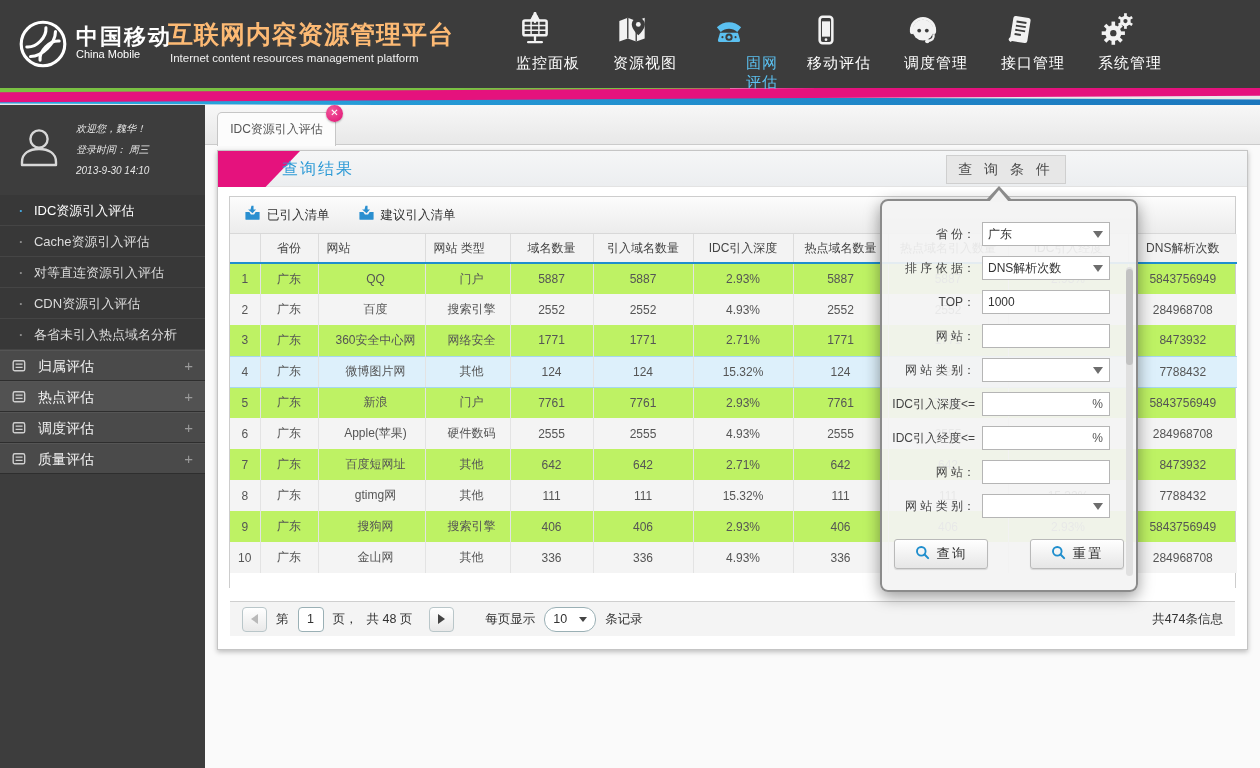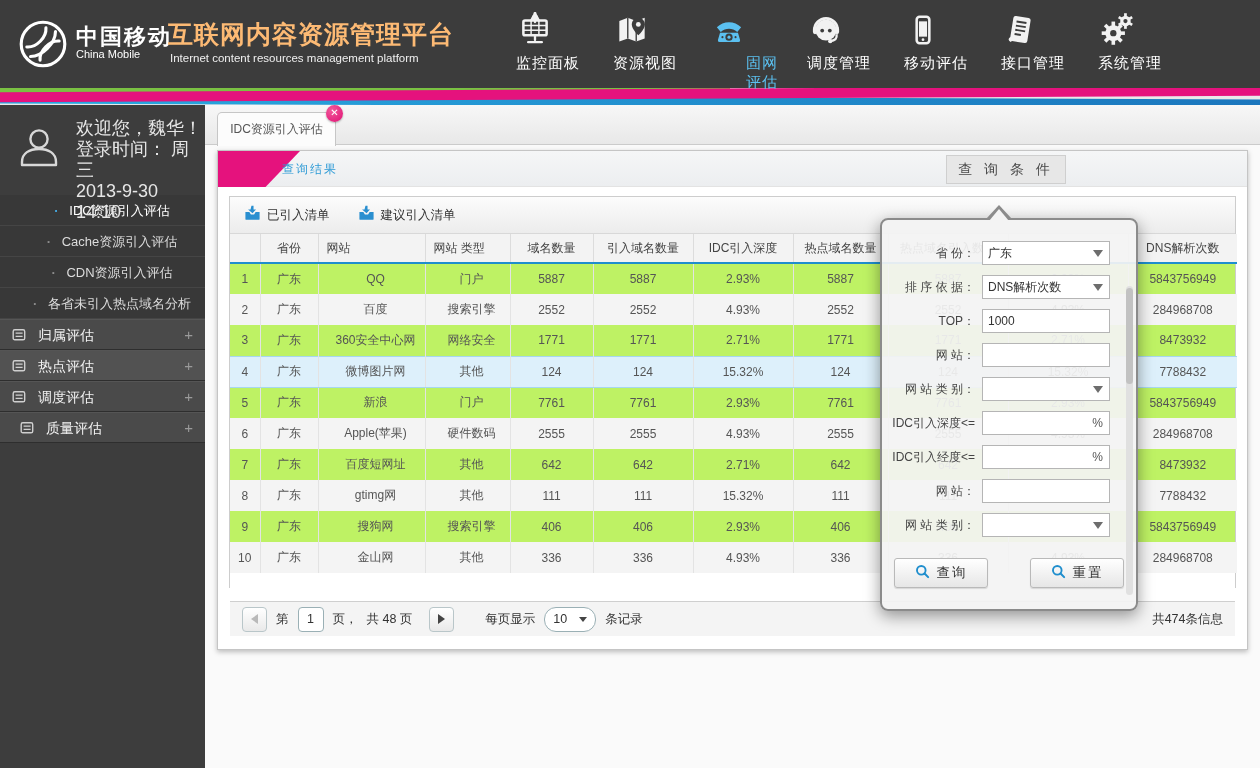--- a/index.html
+++ b/index.html
@@ -24,51 +24,51 @@
   .stripe { position:absolute; left:0; top:88px; width:1260px; height:17px; overflow:hidden; background:#e9e9e9; z-index:4;}
   .stripe .band { position:absolute; }
   .band-green { left:-30px; top:-3px; width:760px; height:8px; background:#7ac143; transform:rotate(-0.5deg); }
   .band-pink  { left:-20px; top:1px;  width:1300px; height:10px; background:#e5127d; transform:rotate(-0.30deg); z-index:2;}
   .band-blue  { left:-10px; top:9px;  width:1300px; height:9px; background:linear-gradient(90deg,#29abe2,#1b75bc); transform:rotate(0.22deg); }
 
   
   .sidebar { position:absolute; left:0; top:105px; width:205px; bottom:0; background:#3d3d3d; z-index:3;}
   .userbox { position:relative; height:90px; }
   .avatar { position:absolute; left:13px; top:14px; }
-  .usertext { position:absolute; left:76px; top:13px; font-size:18px; color:#e6e6e6; line-height:21px; }
+  .usertext { position:absolute; left:76px; top:13px; font-size:10px; color:#e6e6e6; line-height:21px;font-style:italic; }
   .menu-section { height:31px; line-height:30px; background:#4a4a4a; border-top:1px solid #555;
     border-bottom:1px solid #2e2e2e; color:#f2f2f2; font-size:14px; padding-left:12px; position:relative; cursor:pointer;}
   .menu-section .sicon { display:inline-block; vertical-align:-2px; margin-right:8px;}
   .menu-section .toggle { position:absolute; right:12px; top:0; color:#9a9a9a; font-size:15px;}
   .menu-section.hl { background:#525252; }
-  .menu-section.indent { padding-left:20px; }
+  .menu-section.indent { padding-left:12px; }
   .menu-sub { background:#383838; }
   .menu-item { height:31px; line-height:31px; border-bottom:1px solid #454545; color:#dcdcdc;
-    font-size:13px; padding-left:19px; cursor:pointer;text-align:center; }
+    font-size:13px; padding-left:19px; cursor:pointer; }
   .menu-item .bullet { color:#8c8c8c; margin-right:7px; font-weight:bold;}
   .menu-item.active { color:#fff; }
   .menu-item.active .bullet { color:#45a7de; }
 
   
   .main { position:absolute; left:205px; top:105px; right:0; bottom:0; background:#fafafa; }
   .tabstrip { position:relative; height:40px; background:linear-gradient(#f7f7f7,#e8e8e8); border-bottom:1px solid #cbcbcb; }
   .tab { position:absolute; left:12px; top:7px; width:119px; height:34px; background:#fcfcfc;
     border:1px solid #c6c6c6; border-bottom:none; border-radius:5px 5px 0 0; text-align:center;
     line-height:32px; font-size:12px; color:#555; cursor:pointer; }
   .tab-close { position:absolute; right:-8px; top:-8px; width:17px; height:17px; border-radius:50%;
     background:radial-gradient(circle at 35% 30%, #f25a9b, #e00f74); color:#fff; font-size:10px; font-weight:bold;
     line-height:16px; text-align:center; cursor:pointer; box-shadow:0 1px 2px rgba(0,0,0,.3);}
 
   .card { position:absolute; left:12px; top:45px; width:1031px; height:500px; background:#fff;
     border:1px solid #c5c5c5; box-shadow:0 2px 5px rgba(0,0,0,.25); }
 
   .result-bar { position:relative; height:36px; background:linear-gradient(#f5f6f7,#eceef0); border-bottom:1px solid #e3e3e3;}
   .wedge { position:absolute; left:0; top:0; width:82px; height:36px; background:#e5127d;
     clip-path:polygon(0 0,100% 0,58% 100%,0 100%); }
-  .result-title { position:absolute; left:64px; top:0; line-height:36px; font-size:12px; color:#2e9bd6; letter-spacing:2px;}
+  .result-title { position:absolute; left:64px; top:0; line-height:36px; font-size:16px; color:#2e9bd6; letter-spacing:2px;}
   .query-btn { position:absolute; left:728px; top:4px; width:120px; height:29px; background:#e7e7e7;
     border:1px solid #cfcfcf; text-align:center; line-height:27px; font-size:14px; color:#4a4a4a;
     letter-spacing:4px; cursor:pointer; }
 
   .grid-box { position:absolute; left:11px; top:45px; width:1007px; height:392px; border:1px solid #cdcdcd; background:#bef264;}
   .toolbar { height:37px; background:linear-gradient(#fcfcfc,#ececec); border-bottom:1px solid #d8d8d8;
     display:flex; align-items:center; padding-left:14px; gap:28px;}
   .tool-btn { display:inline-flex; align-items:center; gap:6px; font-size:12.5px; color:#333; cursor:pointer;}
 
   table.grid { width:100%; border-collapse:collapse; table-layout:fixed; }
@@ -89,21 +89,21 @@
   .tri-left  { border-width:5px 7px 5px 0; border-color:transparent #b9b9b9 transparent transparent; }
   .tri-right { border-width:5px 0 5px 7px; border-color:transparent transparent transparent #444; }
   .pg-num { width:26px; height:25px; border:1px solid #9ab0b5; border-radius:4px; background:#fff;
     text-align:center; line-height:23px; }
   .pg-size { width:52px; height:25px; border:1px solid #9ab0b5; border-radius:12px; background:#fff;
     display:flex; align-items:center; justify-content:space-between; padding:0 8px; cursor:pointer;}
   .caret-dn { width:0; height:0; border:4px solid transparent; border-top:5px solid #444; margin-top:4px;}
   .total { margin-left:auto; color:#333; }
 
   
-  .popup { position:absolute; left:880px; top:218px; width:258px; height:393px; background:rgba(243,243,243,.93);
+  .popup { position:absolute; left:880px; top:199px; width:258px; height:393px; background:rgba(243,243,243,.93);
     border:2px solid #8b8b8b; border-radius:8px; box-shadow:0 5px 16px rgba(0,0,0,.4); z-index:50; }
   .notch-o { position:absolute; left:104px; top:-15px; width:0; height:0;
     border:13px solid transparent; border-bottom:14px solid #8b8b8b; border-top:none;}
   .notch-i { position:absolute; left:107px; top:-11px; width:0; height:0;
     border:10px solid transparent; border-bottom:12px solid #f3f3f3; border-top:none;}
   .pform { padding-top:16px; }
   .prow { display:flex; align-items:center; height:34px; }
   .plabel { width:100px; text-align:right; font-size:12px; color:#444; padding-right:7px; white-space:nowrap;}
   .pctrl { position:relative; width:128px; height:24px; background:#fff; border:1px solid #b5b5b5; }
   .pctrl .val { position:absolute; left:5px; top:0; line-height:22px; font-size:12px; color:#333; }
@@ -161,36 +161,36 @@
       <div class="nav-item active"><span class="nicon"><svg viewBox="0 0 36 36" width="38" height="38">
             <path d="M6.5 15.5 C12.5 9 23.5 9 29.5 15.5 L25.8 19.8 C21.2 15.8 14.8 15.8 10.2 19.8 Z" fill="currentColor"></path>
             <path d="M9.5 20.5 h17 l2 7 a1.5 1.5 0 0 1 -1.5 1.8 h-18 a1.5 1.5 0 0 1 -1.5 -1.8 z" fill="currentColor"></path>
             <circle cx="18" cy="24.8" r="3.4" fill="#3c3c3c"></circle>
             <circle cx="18" cy="24.8" r="1.5" fill="currentColor"></circle>
             <circle cx="11.8" cy="24.8" r="1" fill="#3c3c3c"></circle>
             <circle cx="24.2" cy="24.8" r="1" fill="#3c3c3c"></circle>
           </svg></span>
                <span class="nlabel">固网评估</span></div>
       <div class="nav-item"><span class="nicon"><svg viewBox="0 0 36 36" width="38" height="38">
+            <rect x="12" y="5.5" width="12" height="25" rx="2.8" fill="none" stroke="currentColor" stroke-width="2.4"></rect>
+            <rect x="14.2" y="9.8" width="7.6" height="14.5" fill="currentColor"></rect>
+            <circle cx="18" cy="27.2" r="1.3" fill="currentColor"></circle>
+          </svg></span>
+               <span class="nlabel">移动评估</span></div>
+      <div class="nav-item"><span class="nicon"><svg viewBox="0 0 36 36" width="38" height="38">
             <circle cx="18" cy="18" r="10" fill="currentColor"></circle>
             <path d="M7 18 a11 11 0 0 1 22 0" fill="none" stroke="currentColor" stroke-width="2.6"></path>
             <rect x="5.6" y="15" width="4" height="7" rx="2" fill="currentColor"></rect>
             <rect x="26.4" y="15" width="4" height="7" rx="2" fill="currentColor"></rect>
             <circle cx="14.4" cy="18.5" r="1.8" fill="#3c3c3c"></circle>
             <circle cx="21.6" cy="18.5" r="1.8" fill="#3c3c3c"></circle>
             <path d="M28 22 q1 6 -6 6.5" fill="none" stroke="currentColor" stroke-width="2.2"></path>
             <circle cx="22" cy="28.6" r="2" fill="currentColor"></circle>
           </svg></span>
                <span class="nlabel">调度管理</span></div>
-      <div class="nav-item"><span class="nicon"><svg viewBox="0 0 36 36" width="38" height="38">
-            <rect x="12" y="5.5" width="12" height="25" rx="2.8" fill="none" stroke="currentColor" stroke-width="2.4"></rect>
-            <rect x="14.2" y="9.8" width="7.6" height="14.5" fill="currentColor"></rect>
-            <circle cx="18" cy="27.2" r="1.3" fill="currentColor"></circle>
-          </svg></span>
-               <span class="nlabel">移动评估</span></div>
       <div class="nav-item"><span class="nicon"><svg viewBox="0 0 36 36" width="38" height="38">
             <g transform="rotate(9 18 18)">
               <rect x="10" y="5.5" width="16.5" height="24" rx="2.2" fill="currentColor"></rect>
               <g stroke="#3c3c3c" stroke-width="1.8">
                 <path d="M13.5 10.5h9.5M13.5 14.5h9.5M13.5 18.5h9.5M13.5 22.5h6"></path>
               </g>
               <path d="M10 26 q-3 3 1 4.5 l3-3 z" fill="currentColor"></path>
             </g>
           </svg></span>
                <span class="nlabel">接口管理</span></div>
@@ -243,20 +243,23 @@
     </div>
   </div>
   <div id="menu">
   <div class="menu-sub" id="msub">
         <div class="menu-item active">
       <span class="bullet">·</span>
       <span>IDC资源引入评估</span></div>
         <div class="menu-item">
       <span class="bullet">·</span>
       <span>Cache资源引入评估</span></div>
+        <div class="menu-item">
+      <span class="bullet">·</span>
+      <span>对等直连资源引入评估</span></div>
         <div class="menu-item">
       <span class="bullet">·</span>
       <span>CDN资源引入评估</span></div>
         <div class="menu-item">
       <span class="bullet">·</span>
       <span>各省未引入热点域名分析</span></div>
       </div>
       <div class="menu-section">
       <span class="sicon"><svg viewBox="0 0 14 14" width="14" height="14">
             <rect x="1.2" y="1.8" width="11.5" height="10" rx="1.6" fill="none" stroke="#cfcfcf" stroke-width="1.4"></rect>

